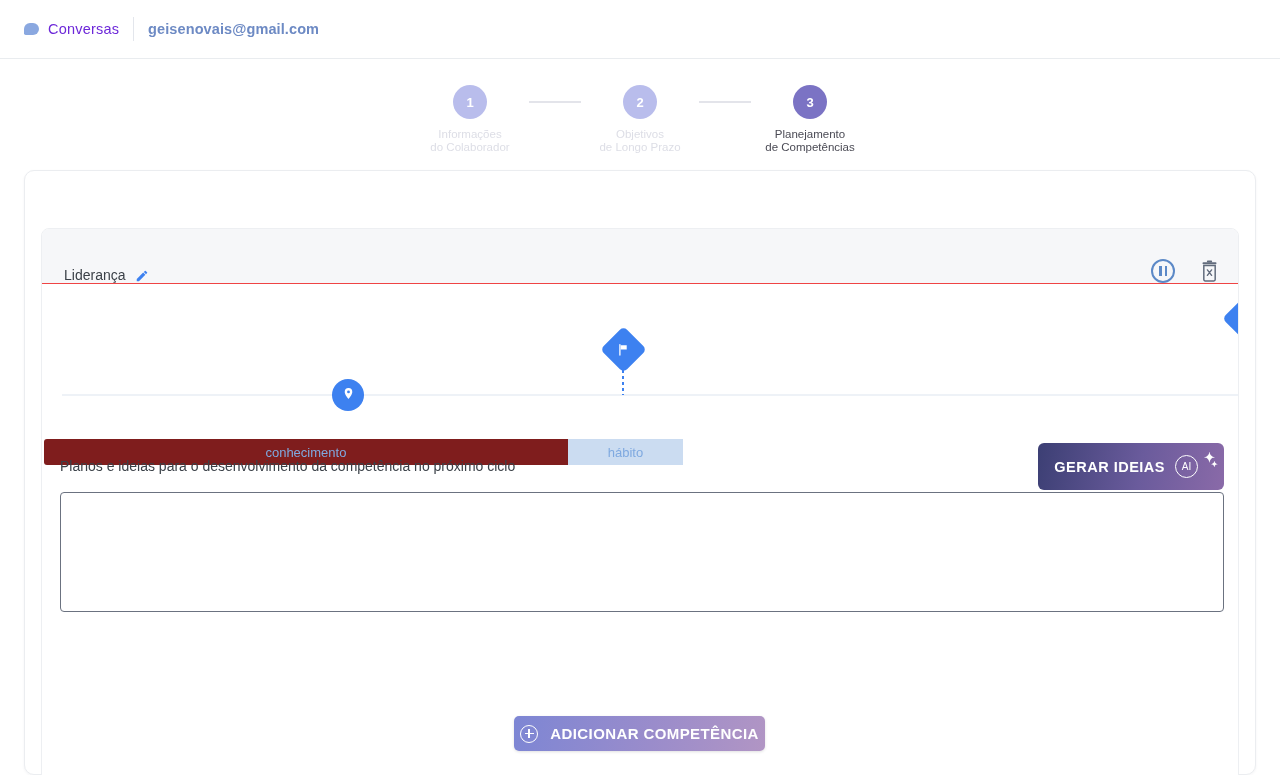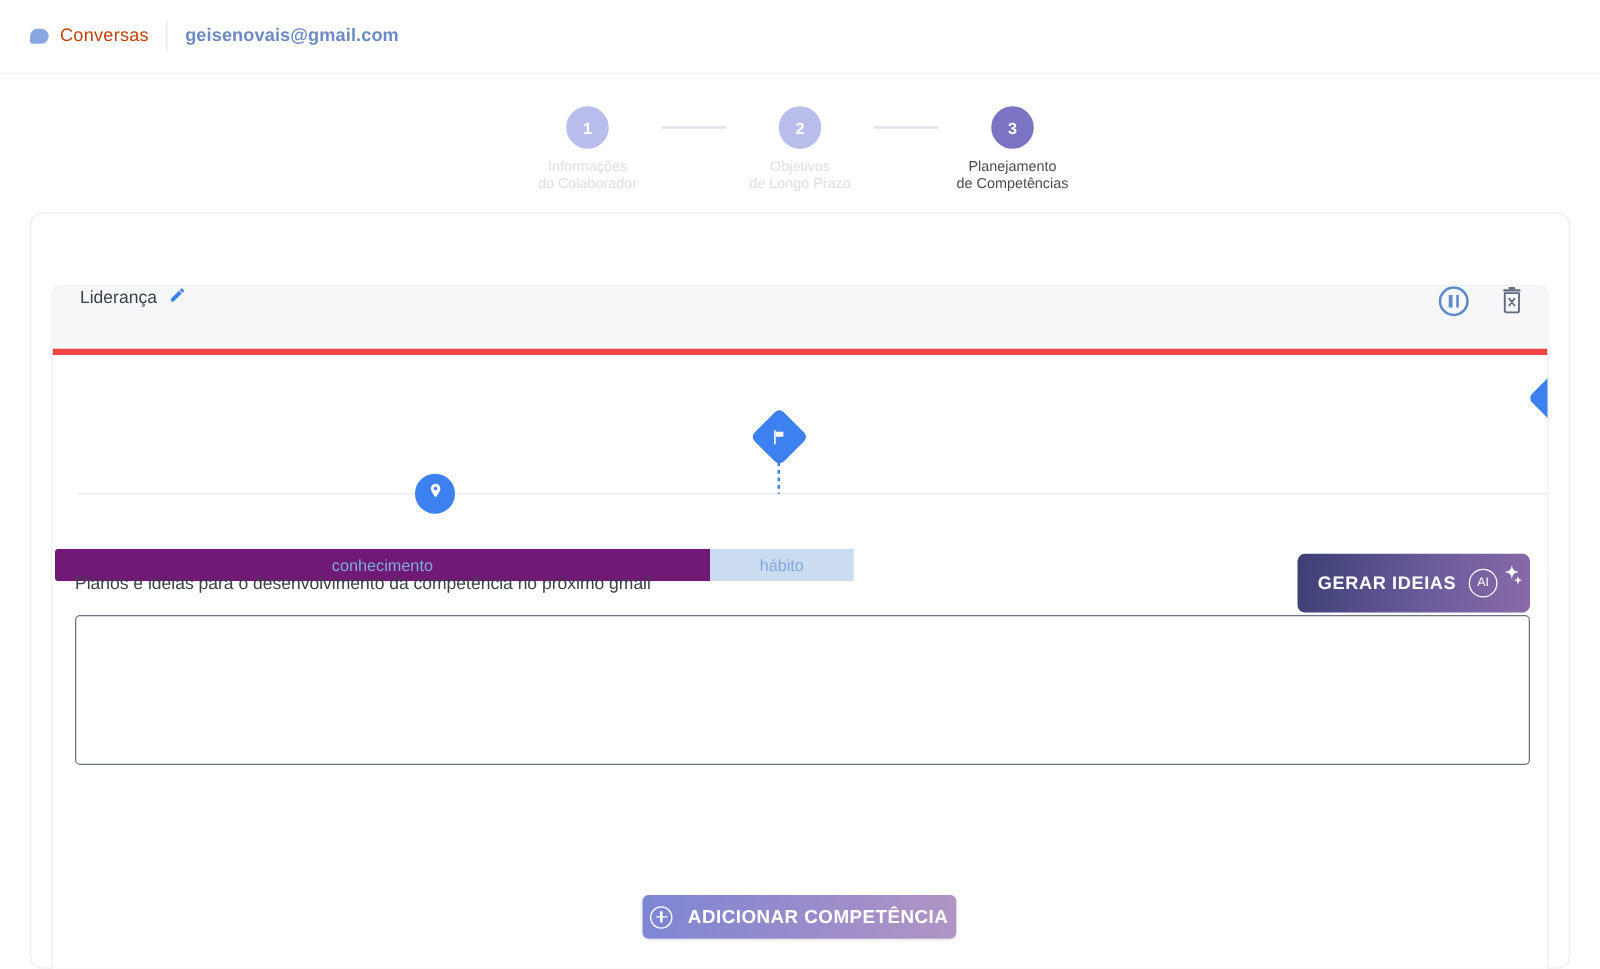--- a/index.html
+++ b/index.html
@@ -18,21 +18,21 @@
     border-bottom: 1px solid #e9ecef;
     border-top-left-radius: 10px;
     display: flex; align-items: center;
   }
   .topbar-inner { display: flex; align-items: center; padding-left: 24px; }
   .chat-bubble {
     width: 15px; height: 12px; background: #8aa8e0; border-radius: 7px 7px 7px 2px;
     position: relative; margin-right: 9px; flex: none;
   }
   .conversas-label {
-    color: #c2410c; font-size: 14.5px; letter-spacing: .2px;
+    color: #6d28d9; font-size: 14.5px; letter-spacing: .2px;
   }
   .vsep { width: 1px; height: 24px; background: #e3e6ec; margin: 0 14px; }
   .user-email {
     color: #6d8ac4; font-size: 14.5px; font-weight: bold; letter-spacing: .1px;
   }
 
   
   .stepper {
     position: absolute; left: 0; top: 59px; width: 1280px; height: 110px;
     display: flex; align-items: flex-start; justify-content: center;
@@ -64,22 +64,22 @@
     font-size: 18px; color: #2f3338; font-weight: normal;
   }
 
   
   .comp-panel {
     position: absolute; left: 16px; top: 57px; width: 1198px; height: 628px;
     border: 1px solid #edeff2; border-radius: 8px; background: #ffffff;
     overflow: hidden;
   }
   .comp-header {
-    height: 55px; background: #f6f7f9; border-bottom: 5px solid #ef4444;
-    display: flex; align-items: flex-start; padding: 0 18px 0 22px;
+    height: 55px; background: #f6f7f9; border-bottom: 1px solid #ef4444;
+    display: flex; align-items: flex-end; padding: 0 18px 0 22px;
   }
   .comp-name { font-size: 14px; color: #3b4148; }
   .pencil-icon { margin-left: 9px; display: flex; align-items: center; cursor: pointer; }
   .hdr-spacer { flex: 1; }
   .new-comp-badge {
     background: #e3e4e7; color: #8d9199; font-size: 13.5px;
     padding: 7px 16px; border-radius: 14px; margin-right: 22px; white-space: nowrap;
   }
   .pause-btn {
     width: 24px; height: 24px; border-radius: 50%; border: 2px solid #5c89c7;
@@ -120,21 +120,21 @@
 
   
   .segments {
     position: absolute; left: 2px; top: 155px; width: 1164px; height: 26px;
     display: flex; border-radius: 3px; overflow: hidden;
   }
   .seg {
     display: flex; align-items: center; justify-content: center;
     font-size: 13px; color: #7fa9e0;
   }
-  .seg.s0 { background: #701a75; }
+  .seg.s0 { background: #7f1d1d; }
   .seg.s1 { background: #dde7f5; }
   .seg.s2 { background: #cbdcf1; }
 
   
   .plans-wrap { position: absolute; left: 0; top: 205px; width: 1198px; }
   .plans-label {
     position: absolute; left: 18px; top: 24px; font-size: 14px; color: #3b4148;
   }
   .gerar-btn {
     position: absolute; right: 16px; top: 9px;
@@ -297,21 +297,21 @@
         <div class="seg s0" style="width:45.0%;">
           <span>conhecimento</span>
         </div>
         <div class="seg s2" style="width:9.9%;">
           <span>hábito</span>
         </div>
       </div>
     </div>
 
     <div class="plans-wrap">
-      <div class="plans-label">Planos e ideias para o desenvolvimento da competência no próximo gmail</div>
+      <div class="plans-label">Planos e ideias para o desenvolvimento da competência no próximo ciclo</div>
 
       <button class="gerar-btn">
         <span>GERAR IDEIAS</span>
         <span class="ai-badge">AI</span>
         <span class="sparkle"></span>
       </button>
 
       <textarea class="plans-textarea" placeholder="" style=""></textarea>
     </div>
 

